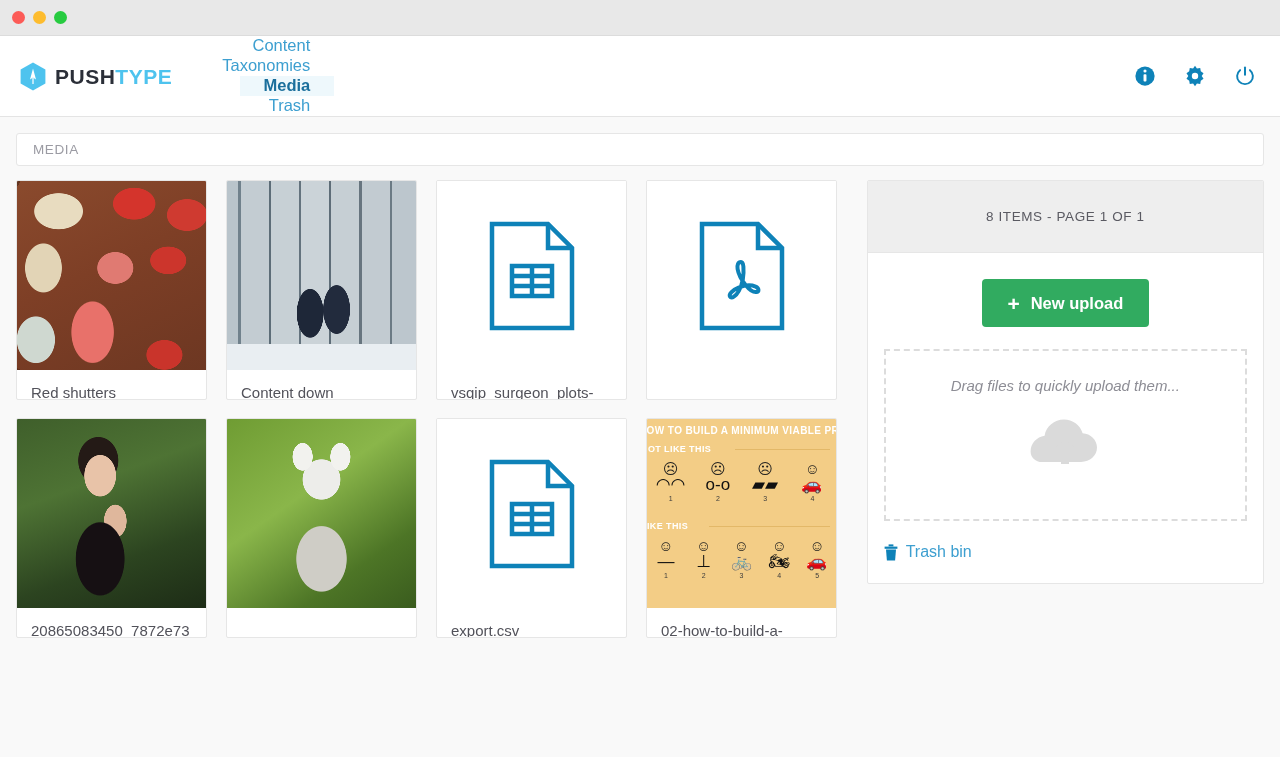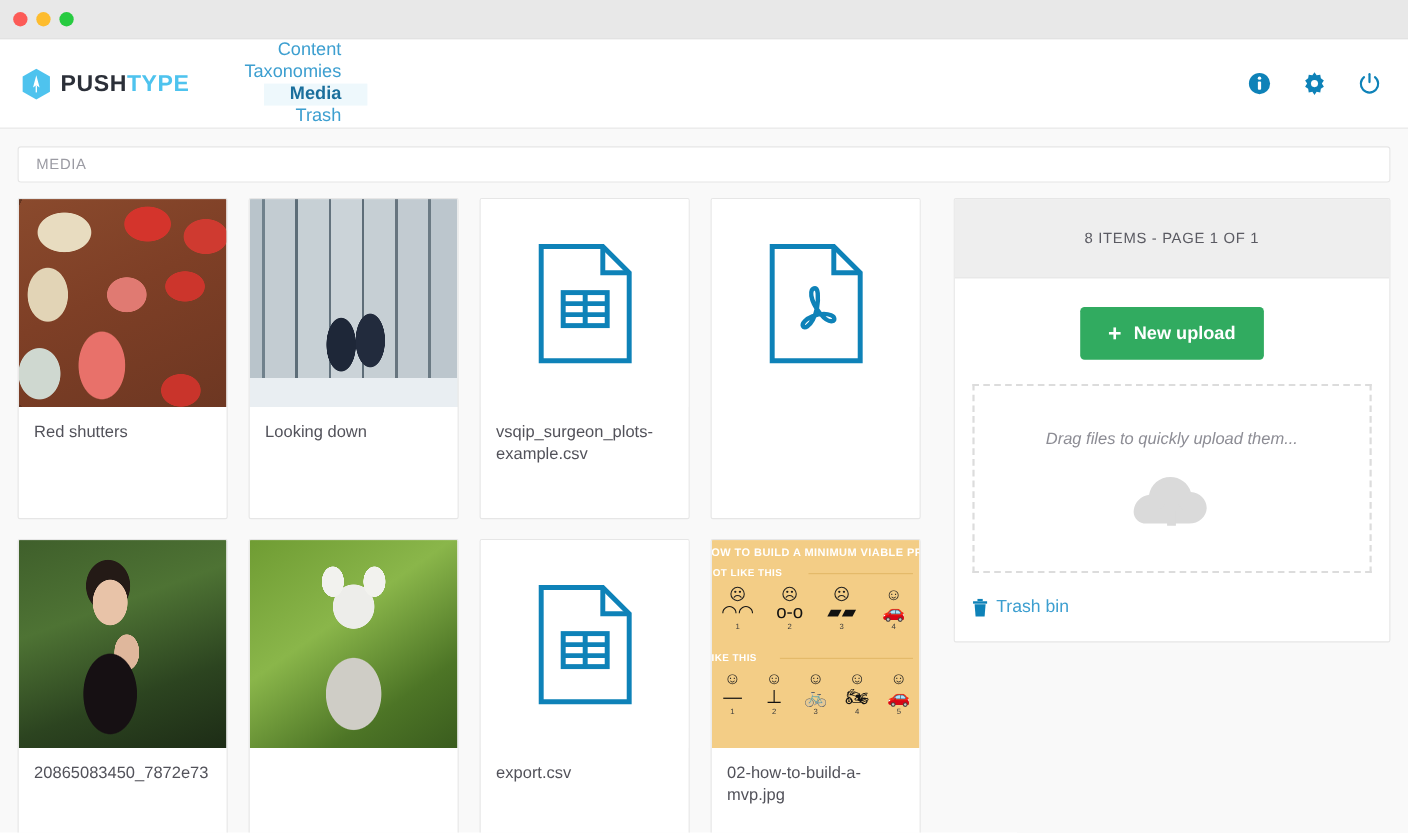--- a/index.html
+++ b/index.html
@@ -110,21 +110,21 @@
     gap: 18px 19px;
   }
   .media-card {
     background: #ffffff;
     border: 1px solid #e6e6e6;
     border-radius: 2px;
     cursor: pointer;
     overflow: hidden;
     display: flex;
     flex-direction: column;
-    height: 292px;
+    height: 220px;
   }
   .thumb {
     height: 189px;
     width: 189px;
     position: relative;
     overflow: hidden;
     flex: 0 0 auto;
   }
   .thumb.doc {
     display: flex; align-items: center; justify-content: center;
@@ -248,21 +248,21 @@
   .plus-icon { font-size: 21px; line-height: 1; font-weight: bold; }
 
   .dropzone {
     margin-top: 22px;
     height: 172px;
     border: 2px dashed #dcdcdc;
     display: flex; flex-direction: column; align-items: center;
     cursor: pointer;
   }
   .dropzone-text {
-    margin-top: 40px;
+    margin-top: 26px;
     font-size: 15px; font-style: italic; color: #8d8d95;
   }
   .cloud-icon { margin-top: 24px; width: 72px; height: 48px; display: block; color: #dadada; }
 
   .trash-link {
     margin-top: 22px;
     display: flex; align-items: center; gap: 8px;
     font-size: 16px; color: #3d9fd0; cursor: pointer; text-decoration: none;
   }
   .trash-icon { width: 14px; height: 17px; display: block; color: #0e82b8; }
@@ -337,21 +337,21 @@
           <div class="thumb">
             <div class="ph ph-shutters"></div>
           </div>
           <div class="caption">Red shutters</div>
         </div>
 
         <div class="media-card">
           <div class="thumb">
             <div class="ph ph-lookingdown"></div>
           </div>
-          <div class="caption">Looking down</div>
+          <div class="caption">Content down</div>
         </div>
 
         <div class="media-card">
           <div class="thumb doc">
             <span>
               <svg class="file-icon" viewBox="0 0 88 112" aria-hidden="true">
                 <path d="M4 4 H60 L84 28 V108 H4 Z" fill="none" stroke="#0e82b8" stroke-width="4.5" stroke-linejoin="miter"></path>
                 <path d="M60 4 V28 H84" fill="none" stroke="#0e82b8" stroke-width="4.5" stroke-linejoin="miter"></path>
                 <rect x="24" y="46" width="40" height="30" fill="none" stroke="#0e82b8" stroke-width="4.5"></rect>
                 <line x1="44" y1="46" x2="44" y2="76" stroke="#0e82b8" stroke-width="4.5"></line>

